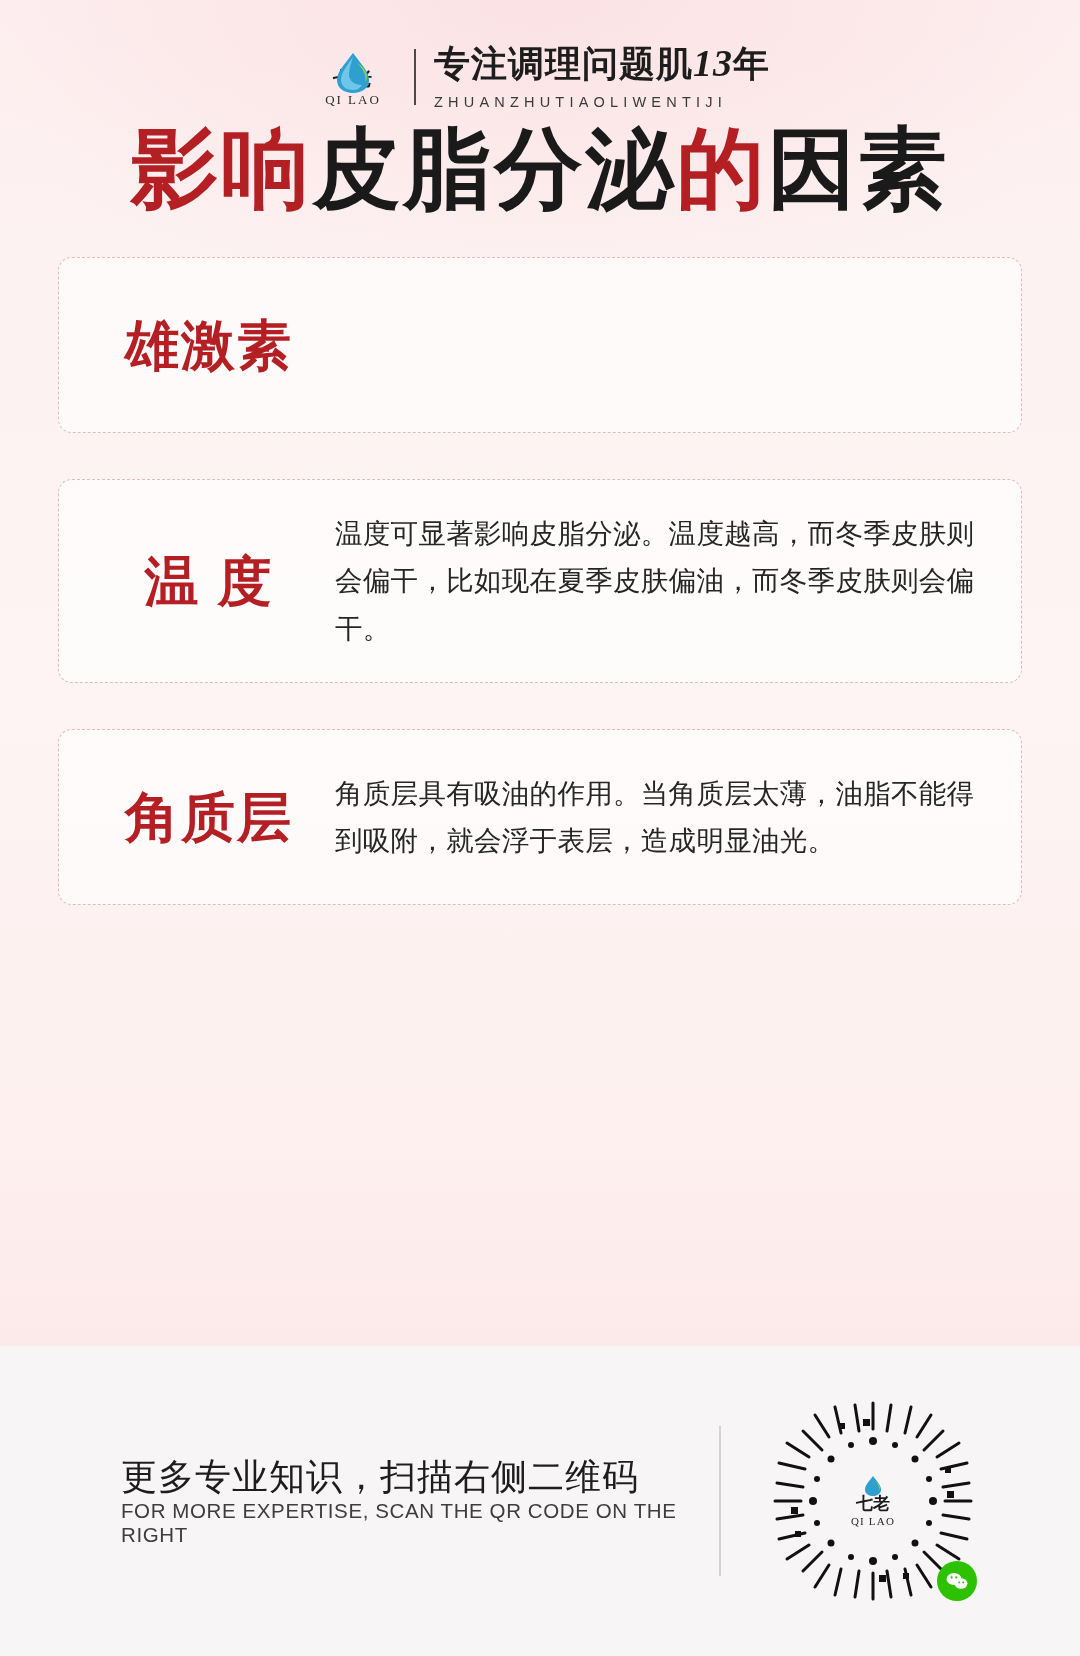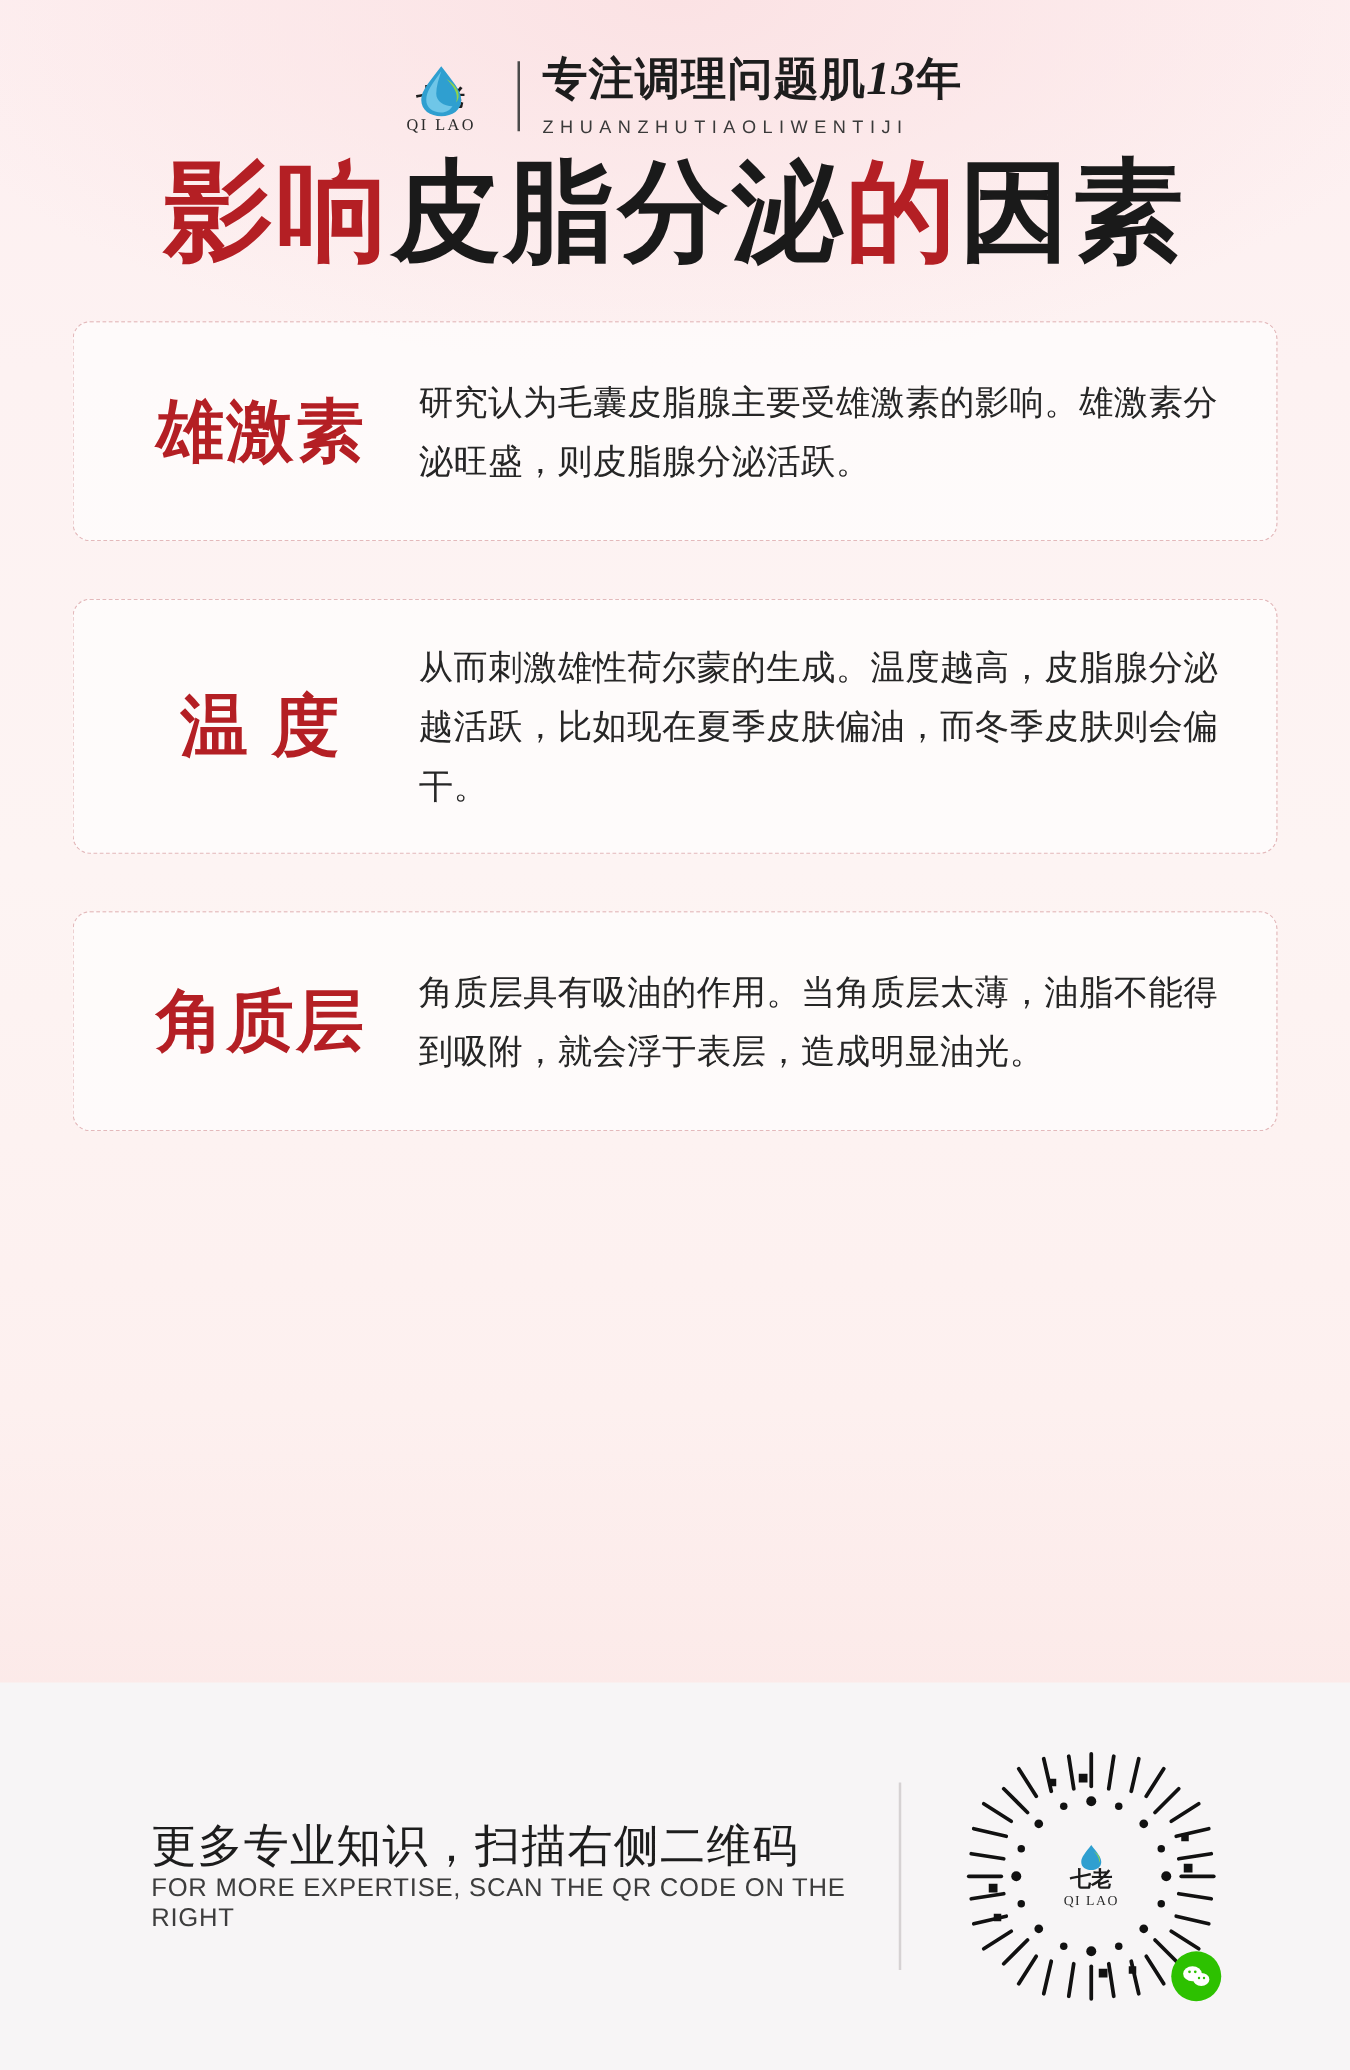--- a/index.html
+++ b/index.html
@@ -267,26 +267,25 @@
   </div>
 
   <div class="title">
     <span class="red">影响</span><span class="dark">皮脂分泌</span><span class="red">的</span><span class="dark">因素</span>
   </div>
 
   <div class="cards">
 
     <div class="card">
       <div class="card-label">雄激素</div>
-      <div class="card-text">研究认为毛囊皮脂腺主要受雄激素的影响。雄激素分泌旺盛，则皮脂腺分泌活跃。</div>
     </div>
 
     <div class="card">
       <div class="card-label">温 度</div>
-      <div class="card-text">从而刺激雄性荷尔蒙的生成。温度越高，皮脂腺分泌越活跃，比如现在夏季皮肤偏油，而冬季皮肤则会偏干。</div>
+      <div class="card-text">温度可显著影响皮脂分泌。温度越高，而冬季皮肤则会偏干，比如现在夏季皮肤偏油，而冬季皮肤则会偏干。</div>
     </div>
 
     <div class="card">
       <div class="card-label">角质层</div>
       <div class="card-text">角质层具有吸油的作用。当角质层太薄，油脂不能得到吸附，就会浮于表层，造成明显油光。</div>
     </div>
 
 
   </div>
 

